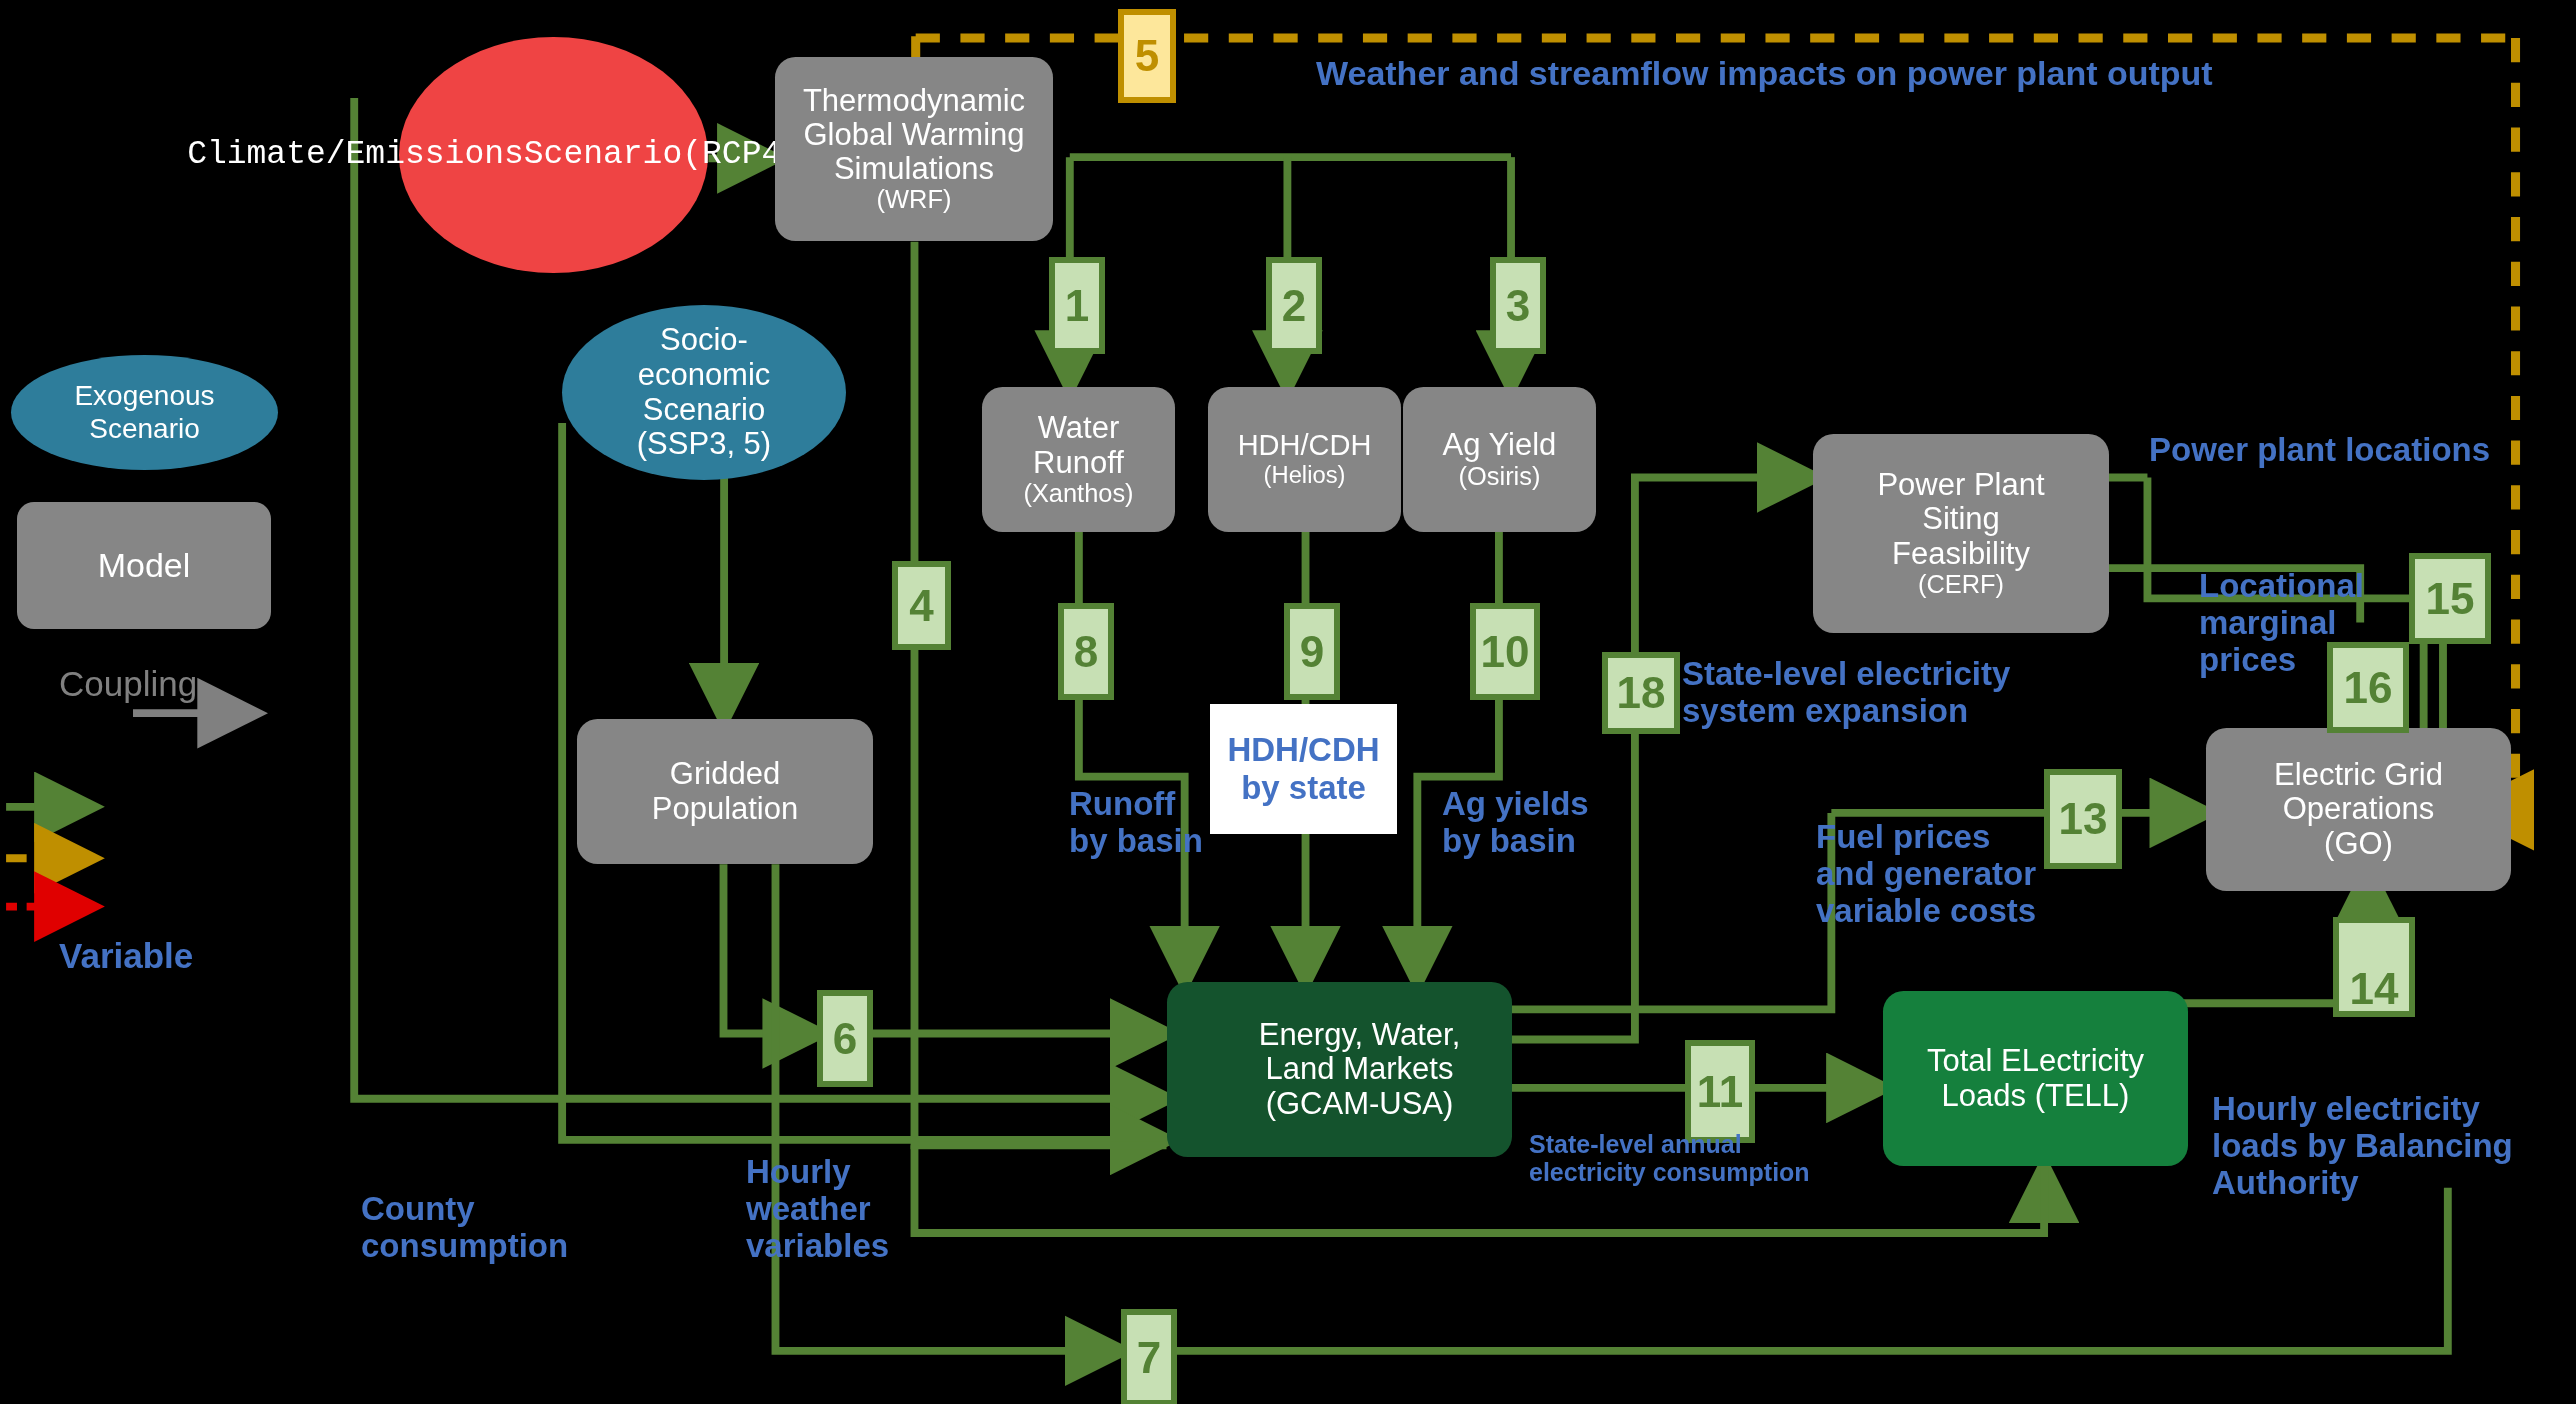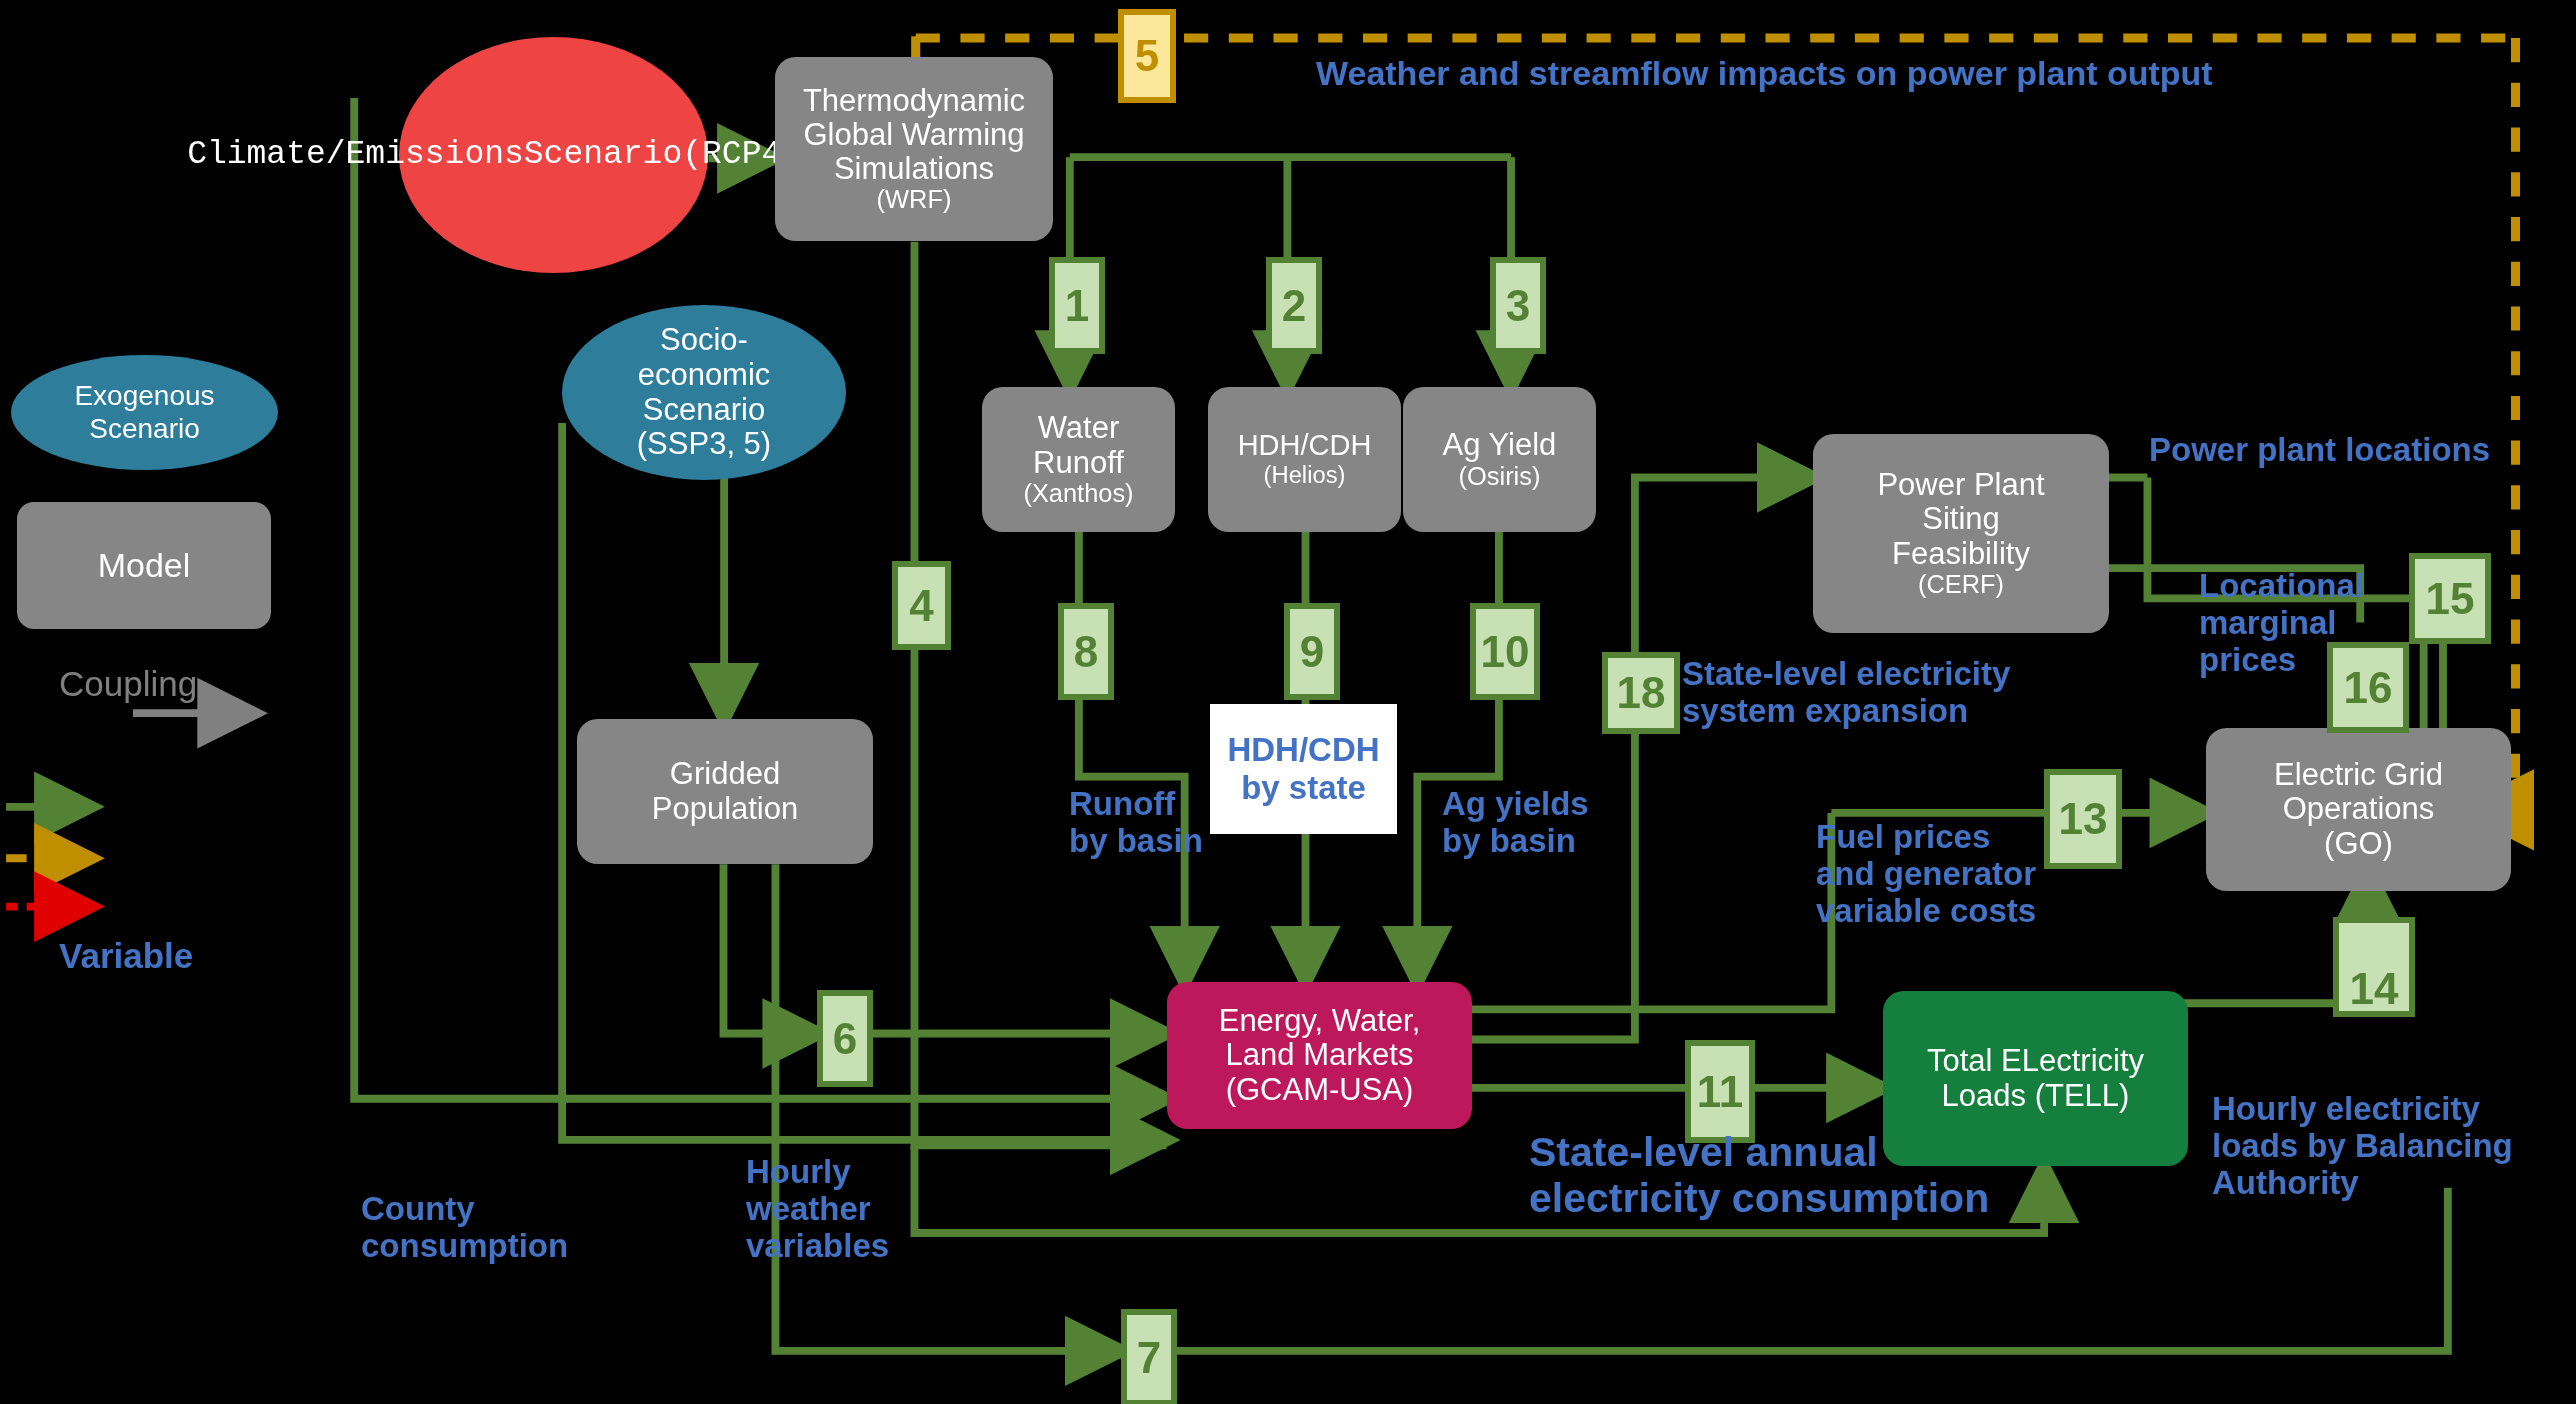--- a/index.html
+++ b/index.html
@@ -178,21 +178,21 @@
     <span class="sub">(Osiris)</span>
   </div>
 
   <div class="model" style="left:1813px;top:386px;width:296px;height:199px;background:#868686;font-size:31px;margin-top:48px;">
     <span>Power Plant</span>
     <span>Siting</span>
     <span>Feasibility</span>
     <span class="sub">(CERF)</span>
   </div>
 
-  <div class="model" style="left:1167px;top:982px;width:305px;height:147px;background:#be185d;font-size:31px;">
+  <div class="model" style="left:1167px;top:982px;width:305px;height:175px;background:#14532d;font-size:31px;padding-left:40px;">
     <span>Energy, Water,</span>
     <span>Land Markets</span>
     <span>(GCAM-USA)</span>
   </div>
 
   <div class="model" style="left:1883px;top:991px;width:305px;height:175px;background:#15803d;font-size:31px;">
     <span>Total ELectricity</span>
     <span>Loads (TELL)</span>
   </div>
 
@@ -280,21 +280,21 @@
     <div>marginal</div>
     <div>prices</div>
   </div>
 
   <div class="vlabel" style="left:1816px;top:819px;font-size:33px;">
     <div>Fuel prices</div>
     <div>and generator</div>
     <div>variable costs</div>
   </div>
 
-  <div class="vlabel" style="left:1529px;top:1130px;font-size:41px;">
+  <div class="vlabel" style="left:1529px;top:1130px;font-size:25px;">
     <div>State-level annual</div>
     <div>electricity consumption</div>
   </div>
 
   <div class="vlabel" style="left:2212px;top:1091px;font-size:33px;">
     <div>Hourly electricity</div>
     <div>loads by Balancing</div>
     <div>Authority</div>
   </div>
 

